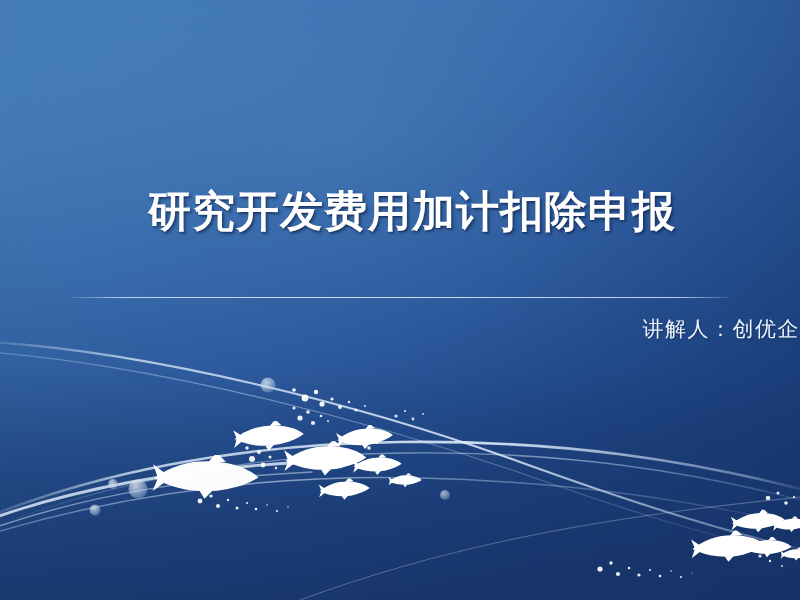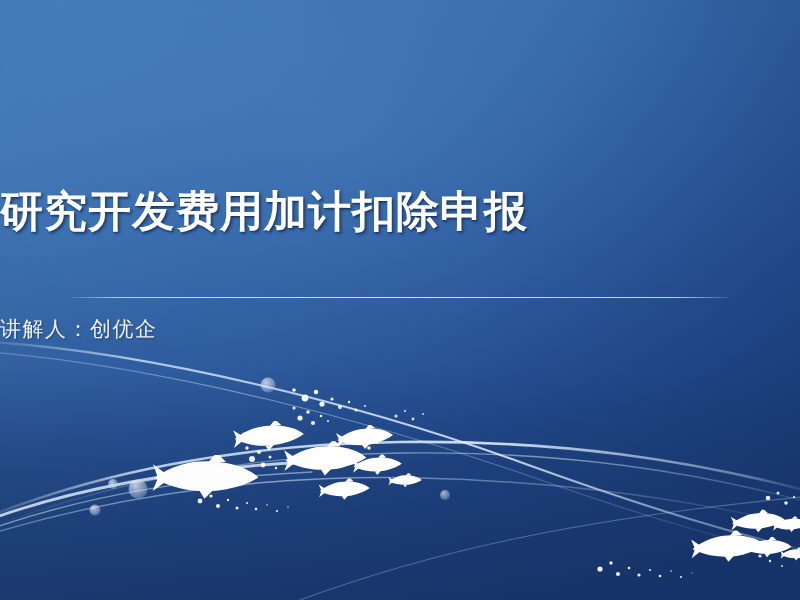--- a/index.html
+++ b/index.html
@@ -64,22 +64,23 @@
     width: 800px;
     height: 600px;
   }
 
   
   .title-block {
     position: absolute;
     left: 0;
     top: 185px;
     width: 664px;
-    text-align: left;
+    text-align: right;
     z-index: 6;
+    padding-left: 12px;
   }
   .title-line {
     color: #ffffff;
     font-size: 43px;
     font-weight: bold;
     letter-spacing: 1px;
     line-height: 1.22;
     text-shadow: 2px 2px 3px rgba(10,30,65,0.55),
                  0 1px 1px rgba(10,30,65,0.40);
     white-space: nowrap;
@@ -96,21 +97,21 @@
                 rgba(220,234,250,0.92) 50%,
                 rgba(214,230,248,0.85) 92%,
                 rgba(200,220,245,0.15) 100%);
     z-index: 6;
   }
   .subtitle {
     position: absolute;
     left: 0;
     top: 315px;
     width: 800px;
-    text-align: left;
+    text-align: right;
     color: #eef4fc;
     font-size: 21px;
     font-weight: normal;
     letter-spacing: 1.5px;
     text-shadow: 1px 1px 2px rgba(10,30,65,0.45);
     z-index: 6;
   }
 </style>
 </head>
 <body>

